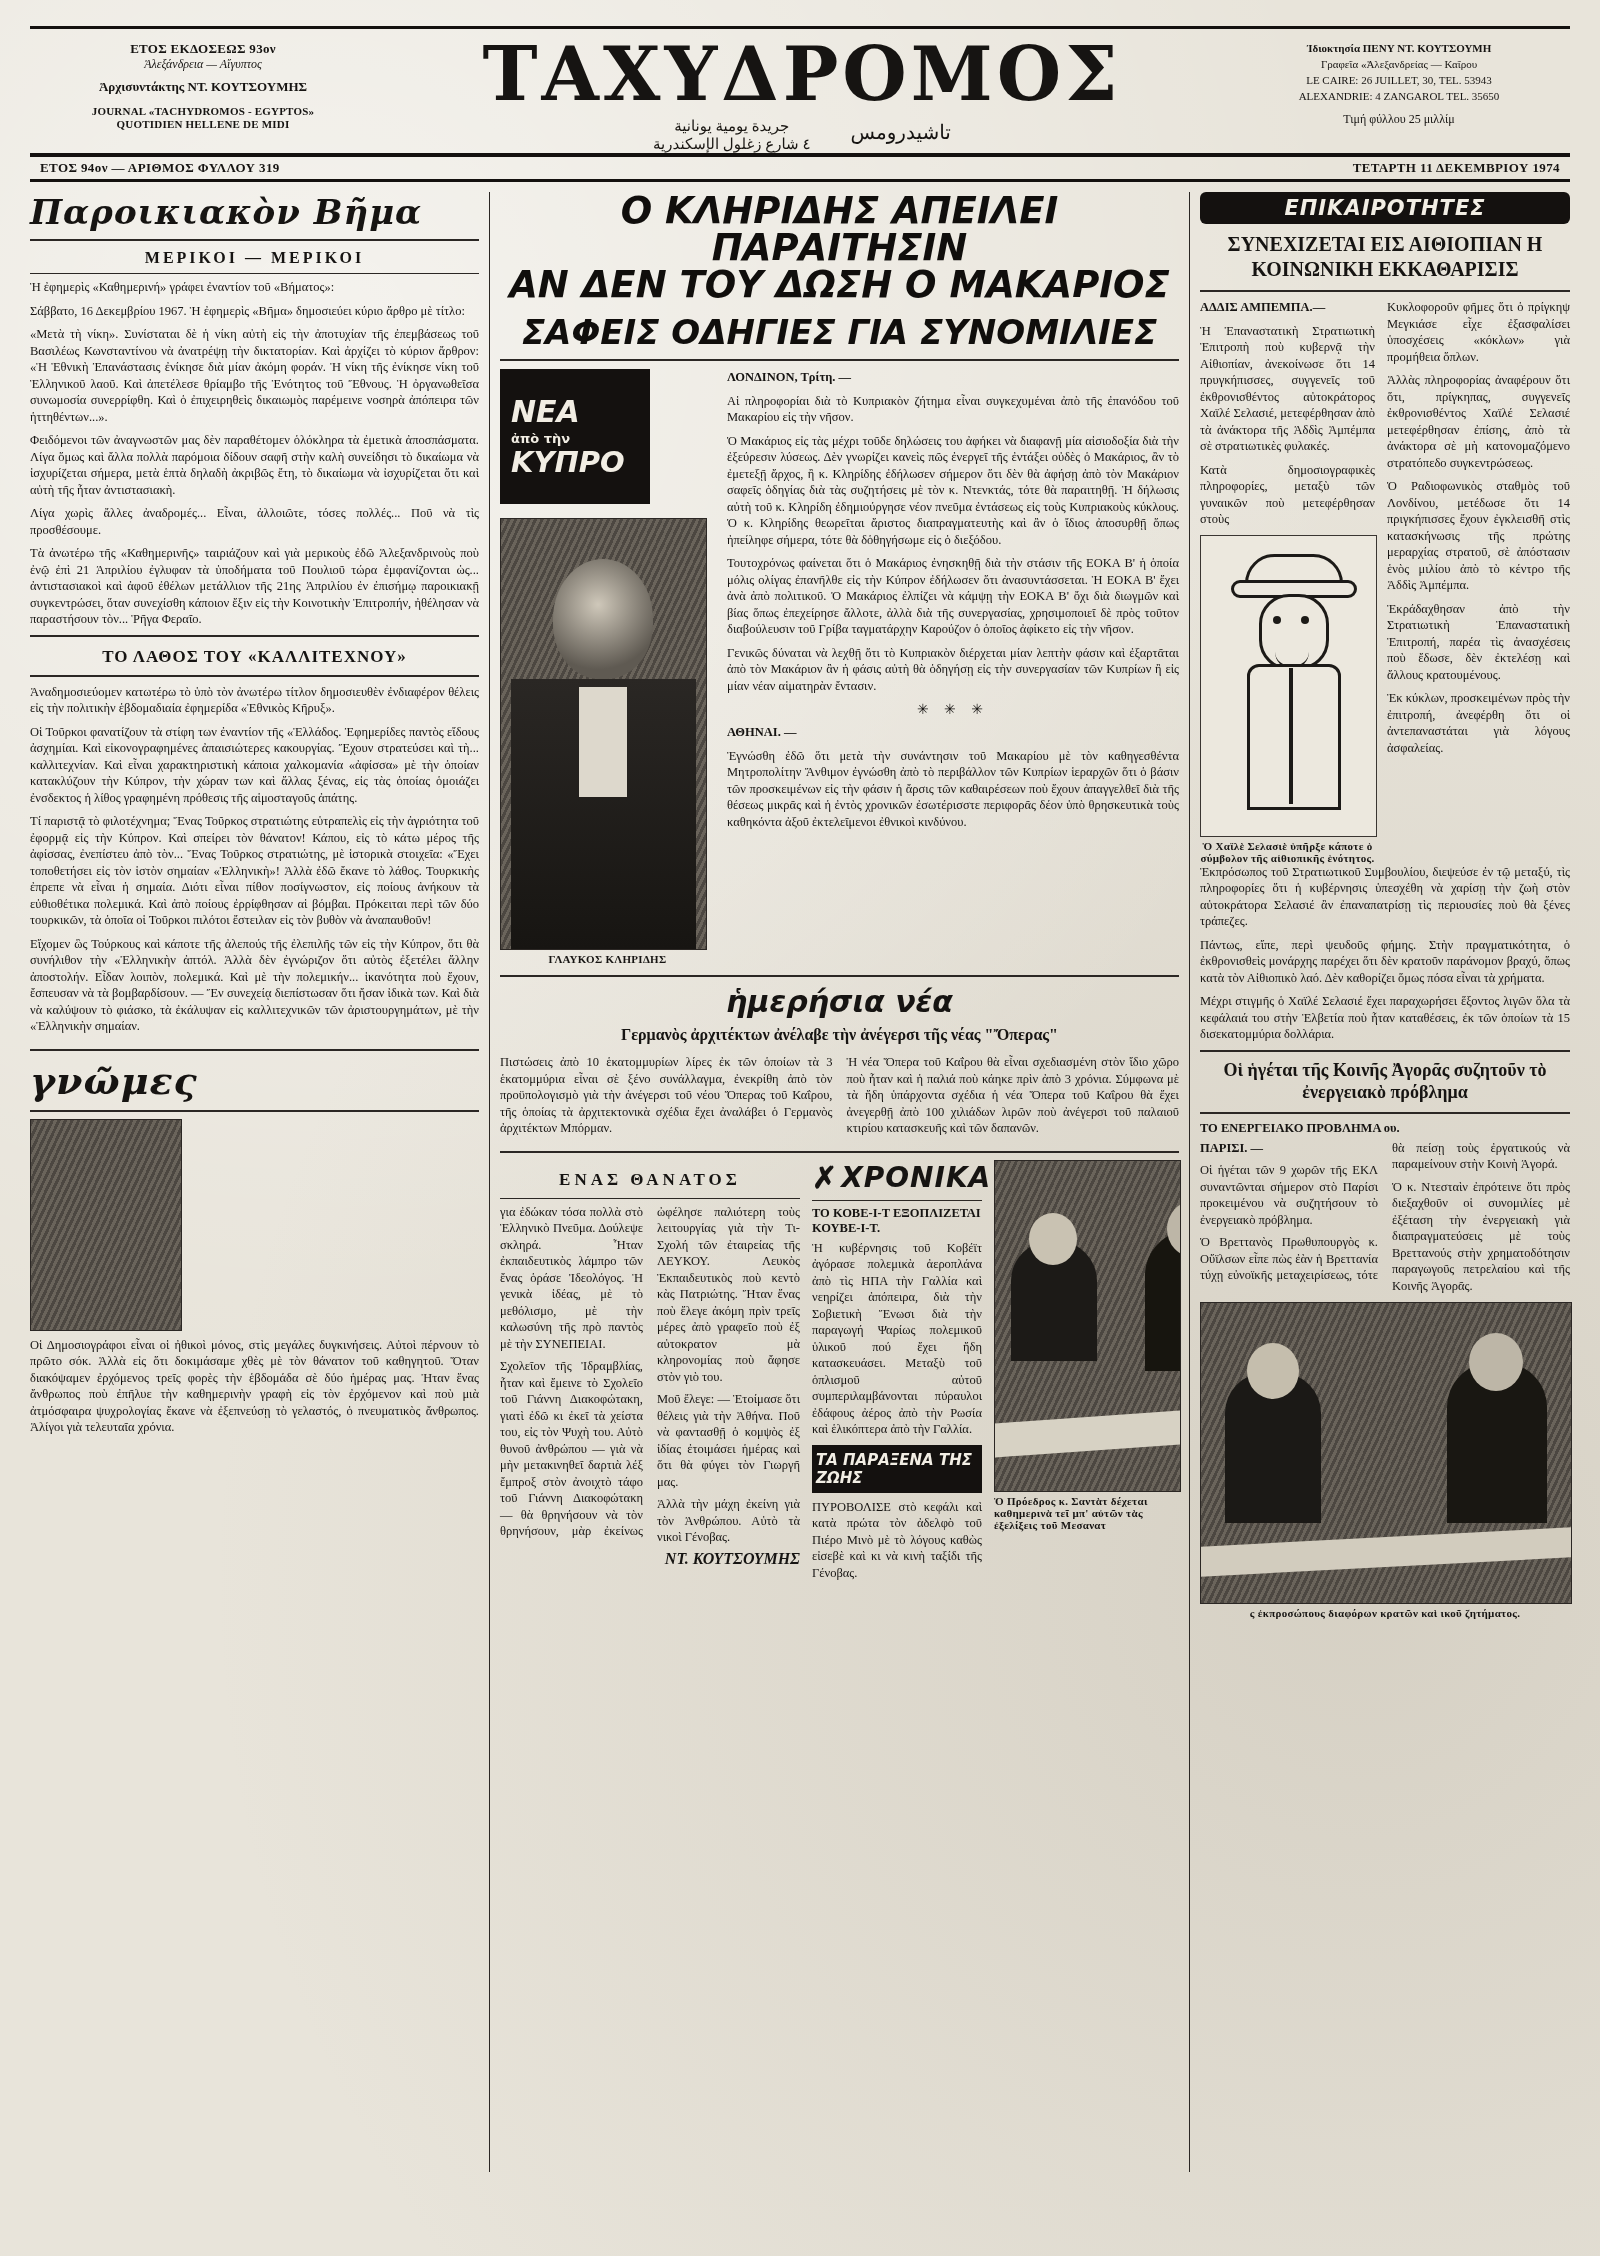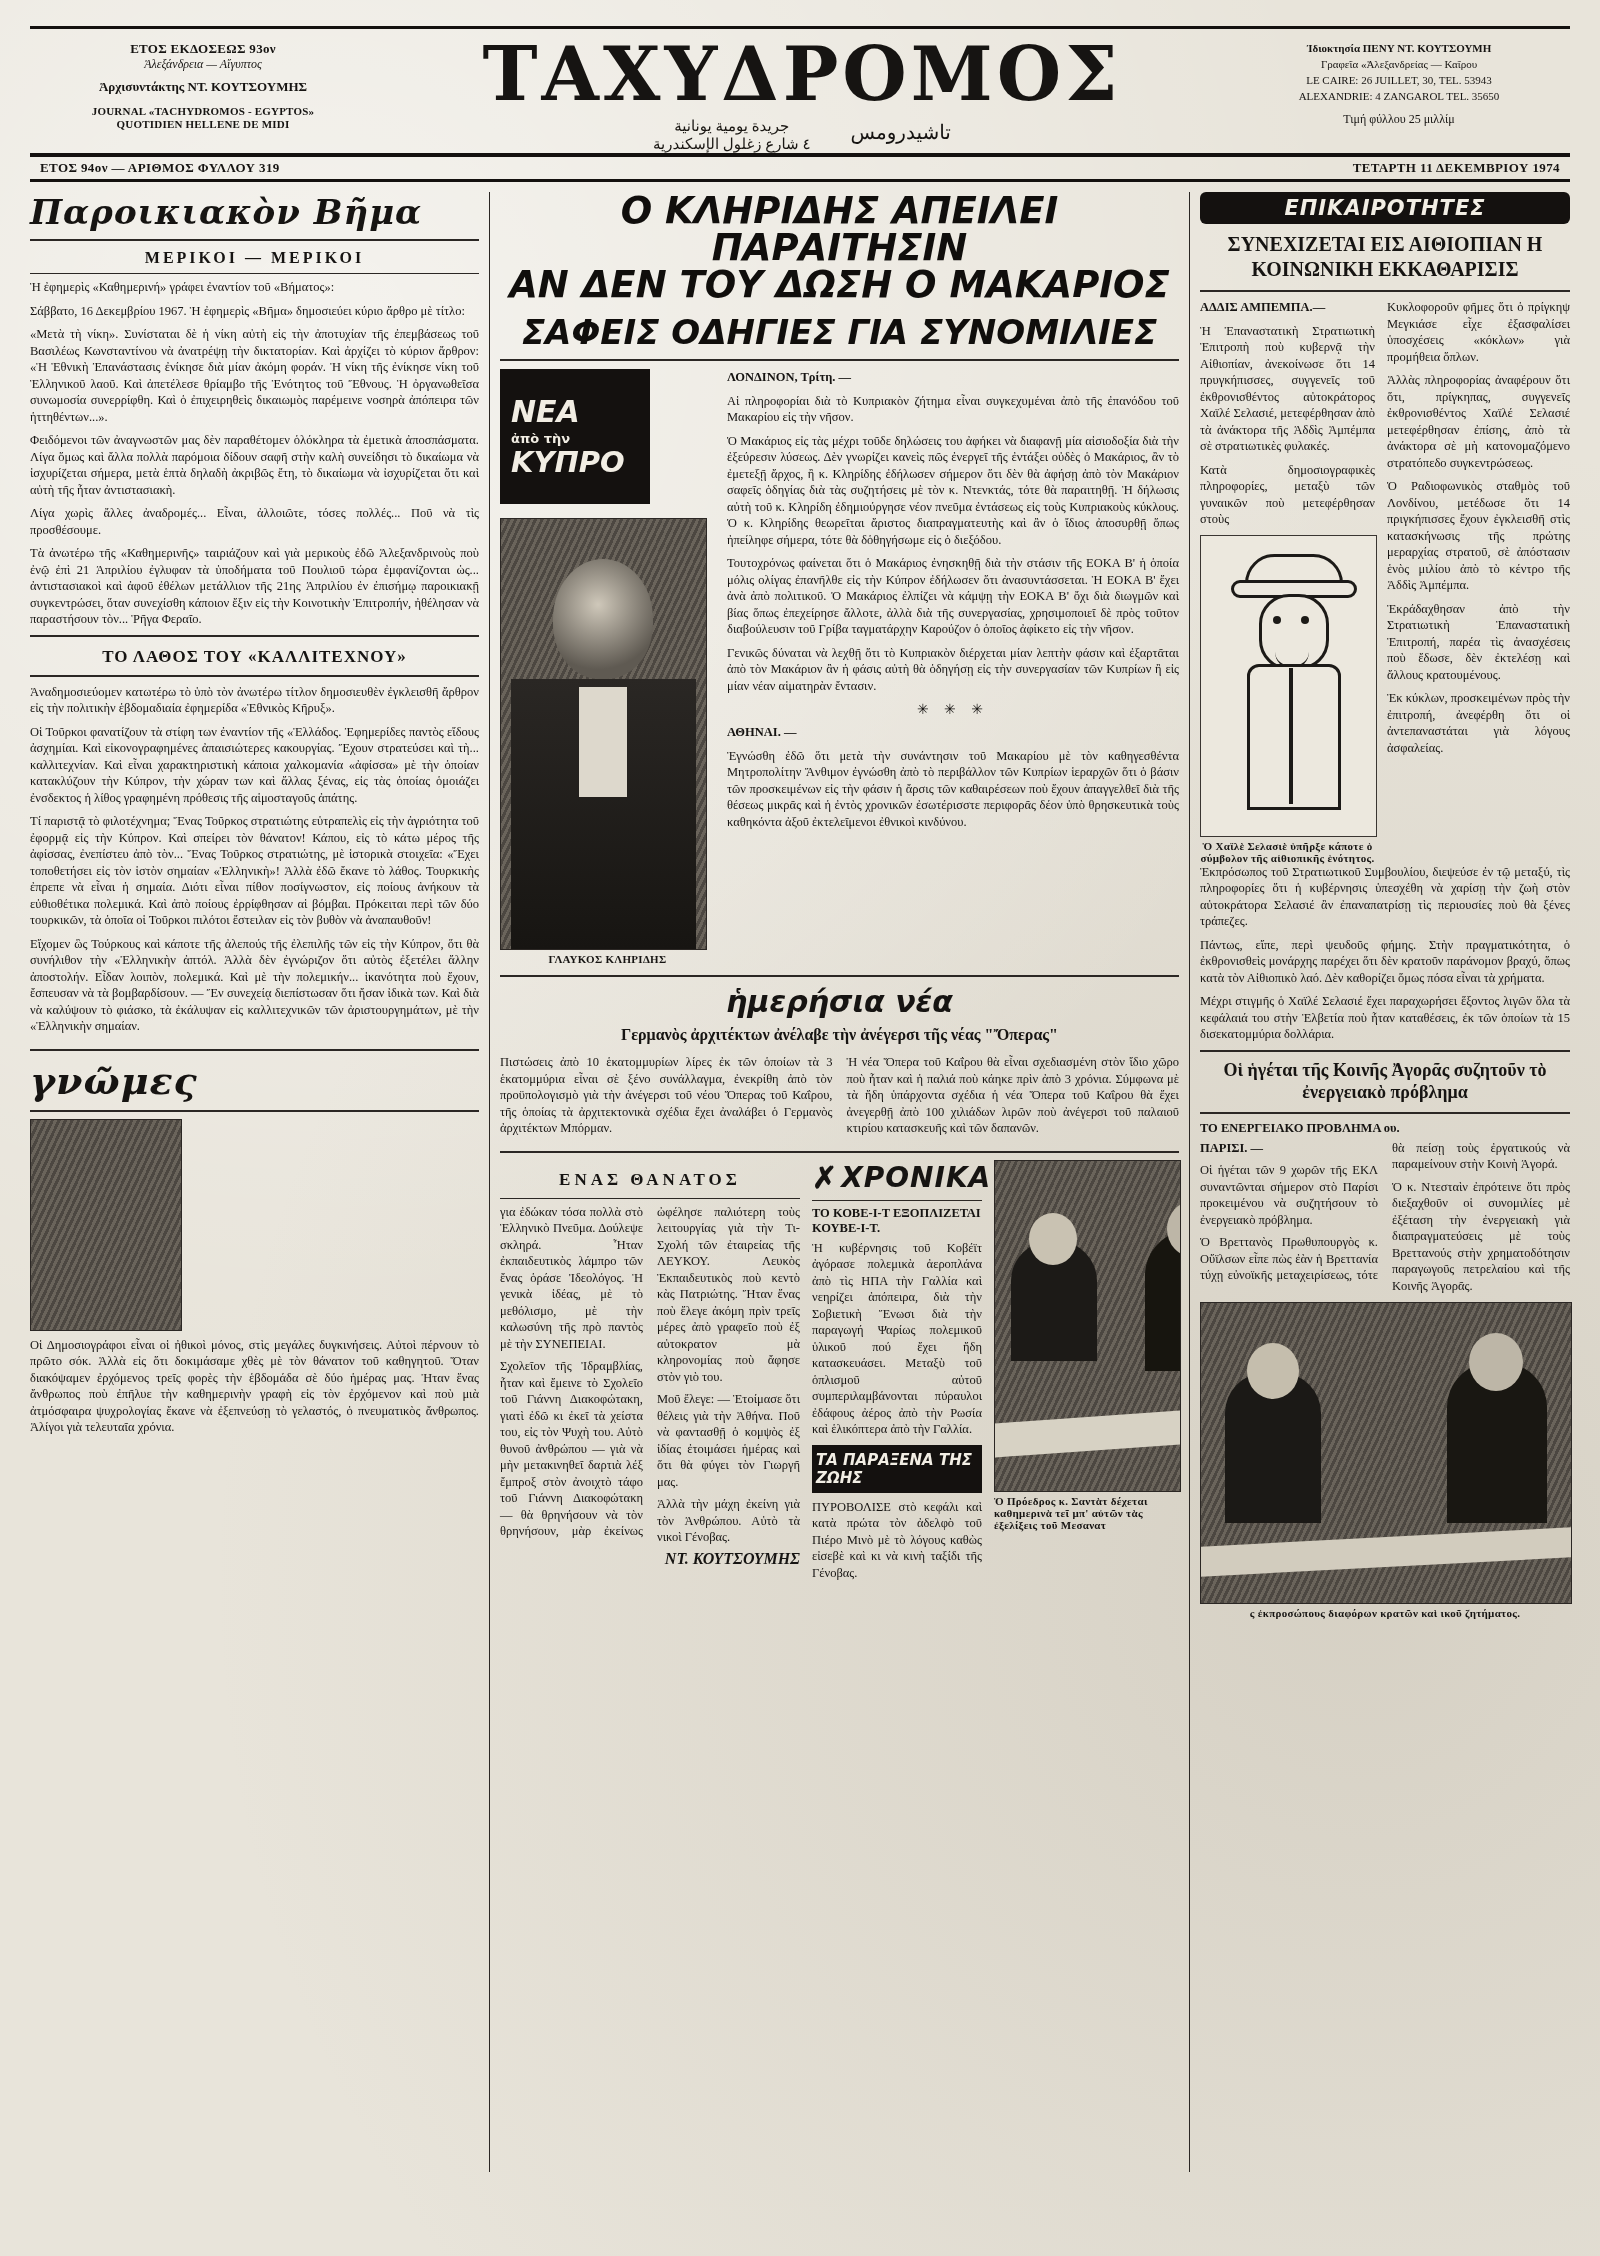--- a/index.html
+++ b/index.html
@@ -224,21 +224,21 @@
       <p class="just">Σάββατο, 16 Δεκεμβρίου 1967. Ἡ ἐφημερὶς «Βῆμα» δημοσιεύει κύριο ἄρθρο μὲ τίτλο:</p>
       <p class="just">«Μετὰ τὴ νίκη». Συνίσταται δὲ ἡ νίκη αὐτὴ εἰς τὴν ἀποτυχίαν τῆς ἐπεμβάσεως τοῦ Βασιλέως Κωνσταντίνου νὰ ἀνατρέψῃ τὴν δικτατορίαν. Καὶ ἀρχίζει τὸ κύριον ἄρθρον: «Ἡ Ἐθνικὴ Ἐπανάστασις ἐνίκησε διὰ μίαν ἀκόμη φοράν. Ἡ νίκη τῆς ἐνίκησε νίκη τοῦ Ἑλληνικοῦ λαοῦ. Καὶ ἀπετέλεσε θρίαμβο τῆς Ἑνότητος τοῦ Ἔθνους. Ἡ ὀργανωθεῖσα συνωμοσία συνερρίφθη. Καὶ ὁ ἐπιχειρηθεὶς δικαιωμὸς παρέμεινε νοσηρὰ ἀπόπειρα τῶν ἡττηθέντων...».</p>
       <p class="just">Φειδόμενοι τῶν ἀναγνωστῶν μας δὲν παραθέτομεν ὁλόκληρα τὰ ἐμετικὰ ἀποσπάσματα. Λίγα ὅμως καὶ ἄλλα πολλὰ παρόμοια δίδουν σαφῆ στὴν καλὴ συνείδησι τὸ δικαίωμα νὰ ἰσχυρίζεται σήμερα, μετὰ ἑπτὰ δηλαδὴ ἀκριβῶς ἔτη, τὸ δικαίωμα νὰ ἰσχυρίζεται ὅτι καὶ αὐτὴ τῆς ἦταν ἀντιστασιακὴ.</p>
       <p class="just">Λίγα χωρὶς ἄλλες ἀναδρομές... Εἶναι, ἀλλοιῶτε, τόσες πολλές... Ποῦ νὰ τὶς προσθέσουμε.</p>
       <p class="just">Τὰ ἀνωτέρω τῆς «Καθημερινῆς» ταιριάζουν καὶ γιὰ μερικοὺς ἐδῶ Ἀλεξανδρινοὺς ποὺ ἐνῷ ἐπὶ 21 Ἀπριλίου ἐγλυφαν τὰ ὑποδήματα τοῦ Πουλιοῦ τώρα ἐμφανίζονται ὡς... ἀντιστασιακοὶ καὶ ἀφοῦ ἐθέλων μετάλλιον τῆς 21ης Ἀπριλίου ἐν ἐπισήμῳ παροικιακῇ συγκεντρώσει, ὅταν συνεχίσθη κάποιον ἔξιν εἰς τὴν Κοινοτικὴν Ἐπιτροπήν, ἠθέλησαν νὰ παραστήσουν τὸν... Ῥῆγα Φεραῖο.</p>
 
       <div class="rule2"></div>
       <div class="sub-center2">ΤΟ ΛΑΘΟΣ ΤΟΥ «ΚΑΛΛΙΤΕΧΝΟΥ»</div>
       <div class="rule2"></div>
 
-      <p class="just">Ἀναδημοσιεύομεν κατωτέρω τὸ ὑπὸ τὸν ἀνωτέρω τίτλον δημοσιευθὲν ἐγκλεισθῆ ἄρθρον εἰς τὴν πολιτικὴν ἑβδομαδιαία ἐφημερίδα «Ἐθνικὸς Κῆρυξ».</p>
+      <p class="just">Ἀναδημοσιεύομεν κατωτέρω τὸ ὑπὸ τὸν ἀνωτέρω τίτλον δημοσιευθὲν ἐνδιαφέρον θέλεις εἰς τὴν πολιτικὴν ἑβδομαδιαία ἐφημερίδα «Ἐθνικὸς Κῆρυξ».</p>
       <p class="just">Οἱ Τοῦρκοι φανατίζουν τὰ στίφη των ἐναντίον τῆς «Ἑλλάδος. Ἐφημερίδες παντὸς εἴδους ἀσχημίαι. Καὶ εἰκονογραφημένες ἀπαισιώτερες κακουργίας. Ἔχουν στρατεύσει καὶ τὴ... καλλιτεχνίαν. Καὶ εἶναι χαρακτηριστικὴ κάποια χαλκομανία «ἀφίσσα» μὲ τὴν ὁποίαν κατακλύζουν τὴν Κύπρον, τὴν χώραν των καὶ ἄλλας ξένας, εἰς τὰς ὁποίας ὁμοιάζει ἐνσδεκτος ἡ λίθος γραφημένη πρόθεσις τῆς αἱμοσταγοῦς ἀπάτης.</p>
       <p class="just">Τί παριστᾷ τὸ φιλοτέχνημα; Ἕνας Τοῦρκος στρατιώτης εὑτραπελὶς εἰς τὴν ἀγριότητα τοῦ ἐφορμᾷ εἰς τὴν Κύπρον. Καὶ σπείρει τὸν θάνατον! Κάπου, εἰς τὸ κάτω μέρος τῆς ἀφίσσας, ἐνεπίστευ ἀπὸ τὸν... Ἕνας Τοῦρκος στρατιώτης, μὲ ἱστορικὰ στοιχεῖα: «Ἔχει τοποθετήσει εἰς τὸν ἱστὸν σημαίαν «Ἑλληνικὴ»! Ἀλλὰ ἐδῶ ἔκανε τὸ λάθος. Τουρκικὴς ἐπρεπε νὰ εἶναι ἡ σημαία. Διότι εἶναι πίθον ποσίγνωστον, εἰς ποίους ἀνήκουν τὰ εὐθιοθέτικα πολεμικά. Καὶ ἀπὸ ποίους ἐρρίφθησαν αἱ βόμβαι. Πρόκειται περὶ τῶν δύο τουρκικῶν, τὰ ὁποῖα οἱ Τοῦρκοι πιλότοι ἔστειλαν εἰς τὸν βυθὸν νὰ ἀναπαυθοῦν!</p>
       <p class="just">Εἴχομεν ὣς Τούρκους καὶ κάποτε τῆς ἀλεπούς τῆς ἐλεπιλῆς τῶν εἰς τὴν Κύπρον, ὅτι θὰ συνήλιθον τὴν «Ἑλληνικὴν ἀπτόλ. Ἀλλὰ δὲν ἐγνώριζον ὅτι αὐτὸς ἐξετέλει ἄλλην ἀποστολήν. Εἶδαν λοιπὸν, πολεμικά. Καὶ μὲ τὴν πολεμικήν... ἱκανότητα ποὺ ἔχουν, ἔσπευσαν νὰ τὰ βομβαρδίσουν. — Ἔν συνεχείᾳ διεπίστωσαν ὅτι ἤσαν ἰδικὰ των. Καὶ διὰ νὰ καλύψουν τὸ φιάσκο, τὰ ἐκάλυψαν εἰς καλλιτεχνικῶν τῶν ἀριστουργημάτων, μὲ τὴν «Ἑλληνικὴν σημαίαν.</p>
 
       <div class="rule2" style="margin-top:14px;"></div>
       <div class="hdr-script" style="font-size:38px;">γνῶμες</div>
       <div class="rule2"></div>
       <div style="display:flex;gap:8px;margin-top:4px;">
         <div class="photo" style="width:150px;height:210px;"></div>
         <div style="flex:1"></div>

